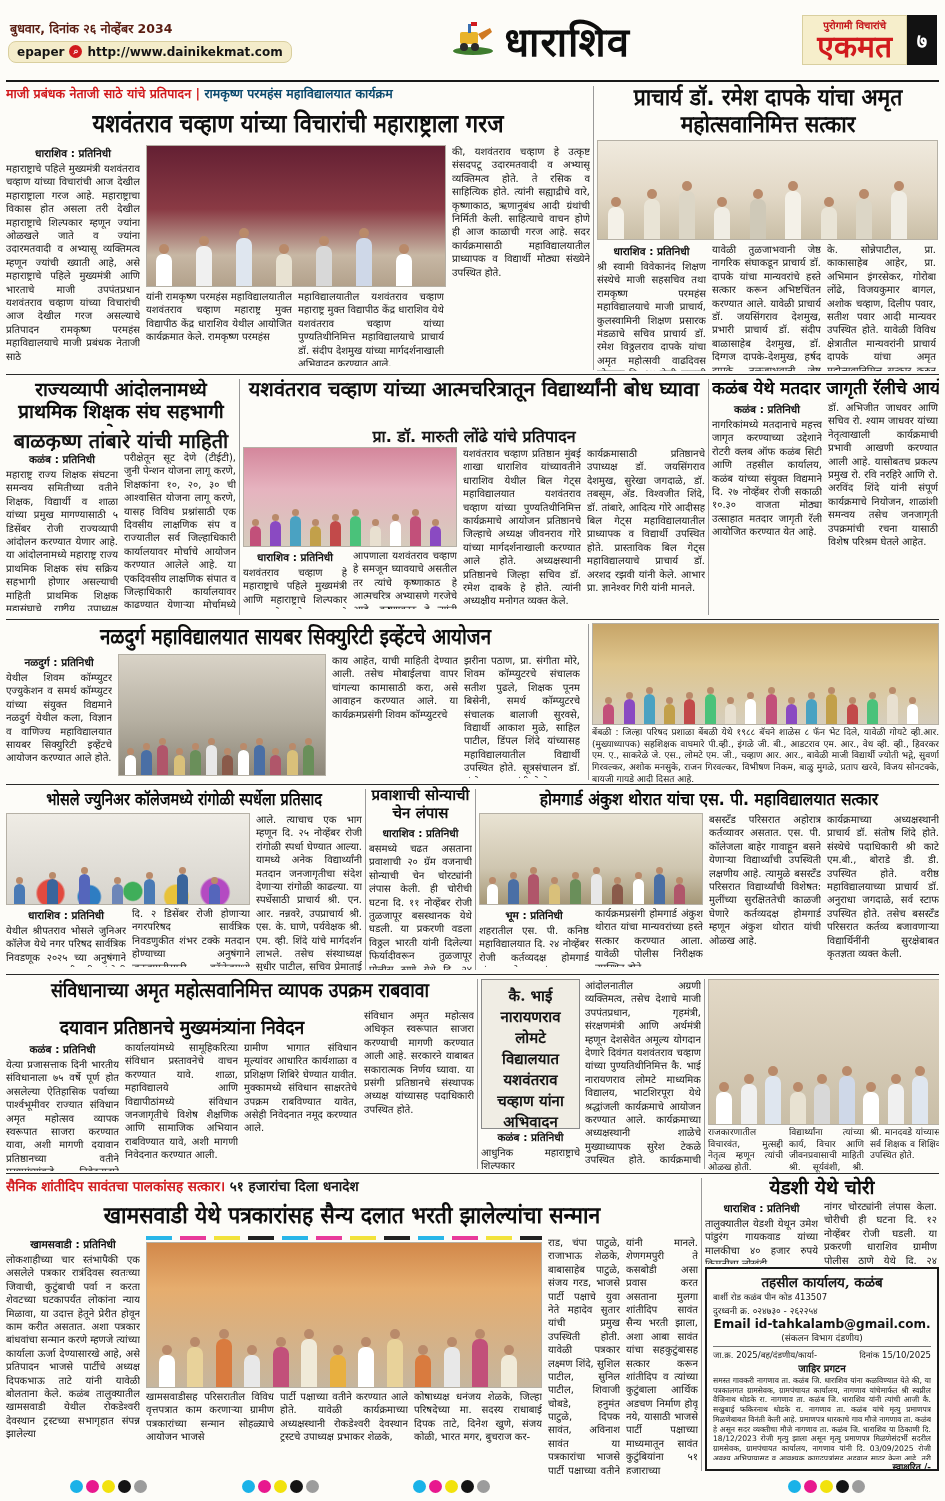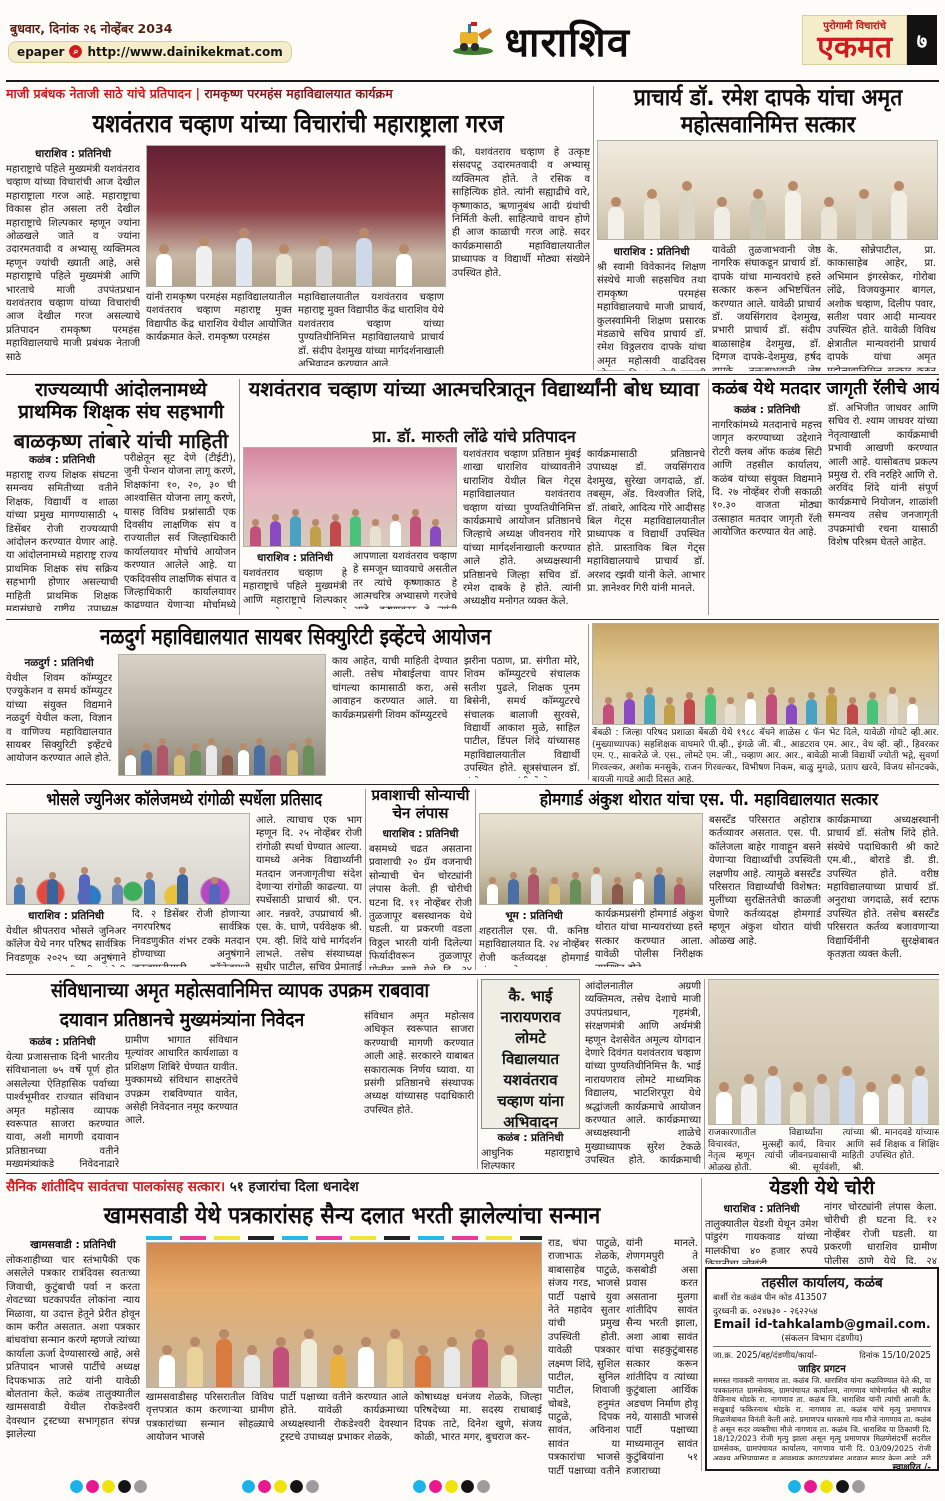--- a/index.html
+++ b/index.html
@@ -28,21 +28,21 @@
   
   .row { display:flex; border-top:1.6px solid #2a2a2a; overflow:hidden; }
   .vsep { width:1px; background:#9a9a9a; margin:4px 3px; flex:none; }
   .hl { font-weight:bold; text-align:center; line-height:1.18; color:#0e0e0e; overflow:hidden; }
   .nowrap { white-space:nowrap; }
   .fit88 { transform:scaleX(.88); transform-origin:center; }
   .fit85 { transform:scaleX(.85); transform-origin:center; }
   .fit92 { transform:scaleX(.92); transform-origin:center; }
   .kicker { font-size:12.5px; font-weight:bold; padding:3px 0 1px; overflow:hidden; white-space:nowrap; }
   .k-red { color:#d11a1d; }
-  .k-dark { color:#7f1d1d; }
+  .k-dark { color:#0c4a6e; }
   .bodytext { font-size:10px; line-height:1.34; text-align:justify; overflow:hidden; }
   .smalltext { font-size:9px; line-height:1.3; text-align:justify; overflow:hidden; }
   .dateline { font-size:10.5px; font-weight:bold; text-align:center; margin:1px 0 2px; }
   .subhead { font-weight:bold; text-align:center; overflow:hidden; }
   .cols { display:flex; gap:6px; }
   .col { flex:none; overflow:hidden; }
 
   
   .photo { position:relative; overflow:hidden; border:1px solid #b5b0a5; flex:none; }
   .ph-maroon { background:linear-gradient(180deg,#642033 0%,#8a3a44 45%,#c7b7a4 78%,#b3a28c 100%); }
@@ -561,27 +561,28 @@
         <div class="col bodytext" style="width:112px;"><span>बसस्टँड परिसरात अहोरात्र कर्तव्यावर असतात. एस. पी. कॉलेजला बाहेर गावाहून बसने येणाऱ्या विद्यार्थ्यांची उपस्थिती लक्षणीय आहे. त्यामुळे बसस्टँड परिसरात विद्यार्थ्यांची विशेषत: मुलींच्या सुरक्षिततेची काळजी घेणारे कर्तव्यदक्ष होमगार्ड म्हणून अंकुश थोरात यांची ओळख आहे.</span></div>
         <div class="col bodytext" style="width:112px;"><span>कार्यक्रमाच्या अध्यक्षस्थानी प्राचार्य डॉ. संतोष शिंदे होते. संस्थेचे पदाधिकारी श्री काटे एम.बी., बोराडे डी. डी. उपस्थित होते. वरीष्ठ महाविद्यालयाच्या प्राचार्य डॉ. अनुराधा जगदाळे, सर्व स्टाफ उपस्थित होते. तसेच बसस्टँड परिसरात कर्तव्य बजावणाऱ्या विद्यार्थिनींनी सुरक्षेबाबत कृतज्ञता व्यक्त केली.</span></div>
       </div>
     </article>
   </section>
 
   <section class="row" style="height:199px;">
     <article style="width:468px;">
       <h2 class="hl nowrap fit88" style="font-size:20px;height:30px;line-height:30px;">संविधानाच्या अमृत महोत्सवानिमित्त व्यापक उपक्रम राबवावा</h2>
       <div class="cols" style="height:166px;">
-        <div class="col" style="width:352px;">
+        <div class="col" style="width:352px;margin-top:8px;">
           <h3 class="hl nowrap fit92" style="font-size:19px;height:28px;line-height:28px;">दयावान प्रतिष्ठानचे मुख्यमंत्र्यांना निवेदन</h3>
           <div class="cols" style="height:134px;">
             <div class="col bodytext" style="width:113px;">
               <div class="dateline">कळंब : प्रतिनिधी</div>
               <span>येत्या प्रजासत्ताक दिनी भारतीय संविधानाला ७५ वर्षे पूर्ण होत असलेल्या ऐतिहासिक पर्वाच्या पार्श्वभूमीवर राज्यात संविधान अमृत महोत्सव व्यापक स्वरूपात साजरा करण्यात यावा, अशी मागणी दयावान प्रतिष्ठानच्या वतीने मुख्यमंत्र्यांकडे निवेदनाद्वारे करण्यात आली.</span>
             </div>
+            <div class="col bodytext" style="width:113px;"><span>कार्यालयांमध्ये सामूहिकरित्या संविधान प्रस्तावनेचे वाचन करण्यात यावे. शाळा, महाविद्यालये आणि विद्यापीठांमध्ये संविधान जनजागृतीचे विशेष शैक्षणिक आणि सामाजिक अभियान राबविण्यात यावे, अशी मागणी निवेदनात करण्यात आली.</span></div>
             <div class="col bodytext" style="width:113px;"><span>ग्रामीण भागात संविधान मूल्यांवर आधारित कार्यशाळा व प्रशिक्षण शिबिरे घेण्यात यावीत. मुक्कामध्ये संविधान साक्षरतेचे उपक्रम राबविण्यात यावेत, असेही निवेदनात नमूद करण्यात आले.</span></div>
           </div>
         </div>
         <div class="col bodytext" style="width:110px;padding-top:4px;"><span>संविधान अमृत महोत्सव अधिकृत स्वरूपात साजरा करण्याची मागणी करण्यात आली आहे. सरकारने याबाबत सकारात्मक निर्णय घ्यावा. या प्रसंगी प्रतिष्ठानचे संस्थापक अध्यक्ष यांच्यासह पदाधिकारी उपस्थित होते.</span></div>
       </div>
     </article>
     <div class="vsep"></div>
     <article style="width:222px;display:flex;gap:5px;">
       <div class="col" style="width:99px;">
         <div class="lomte-box" style="height:150px;margin-top:4px;">

